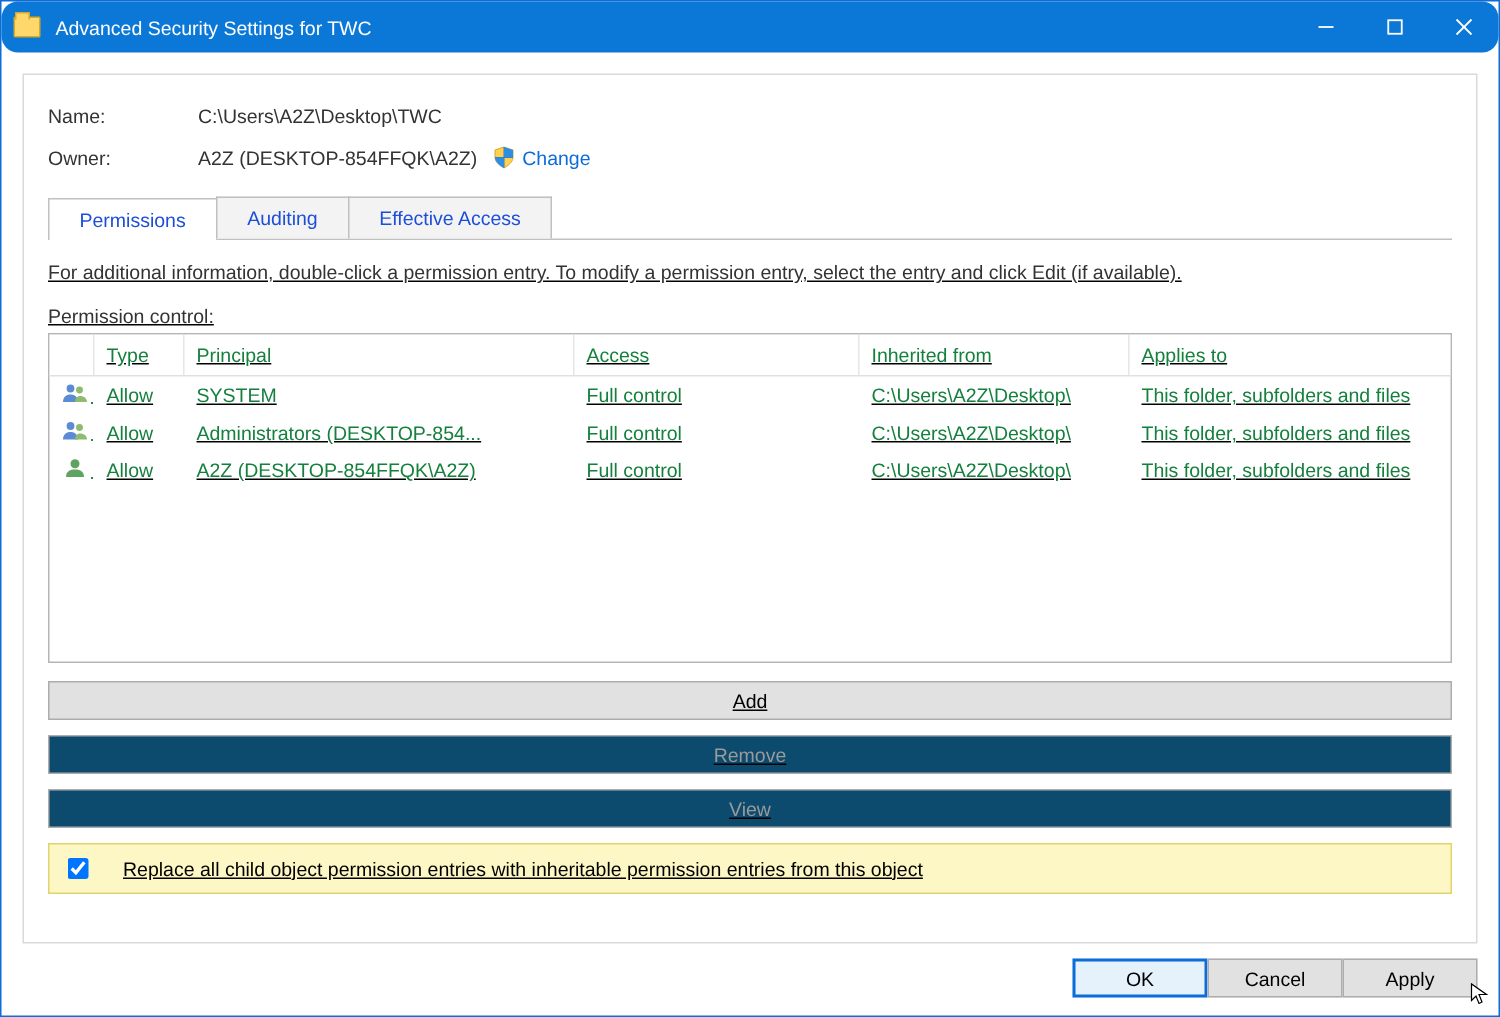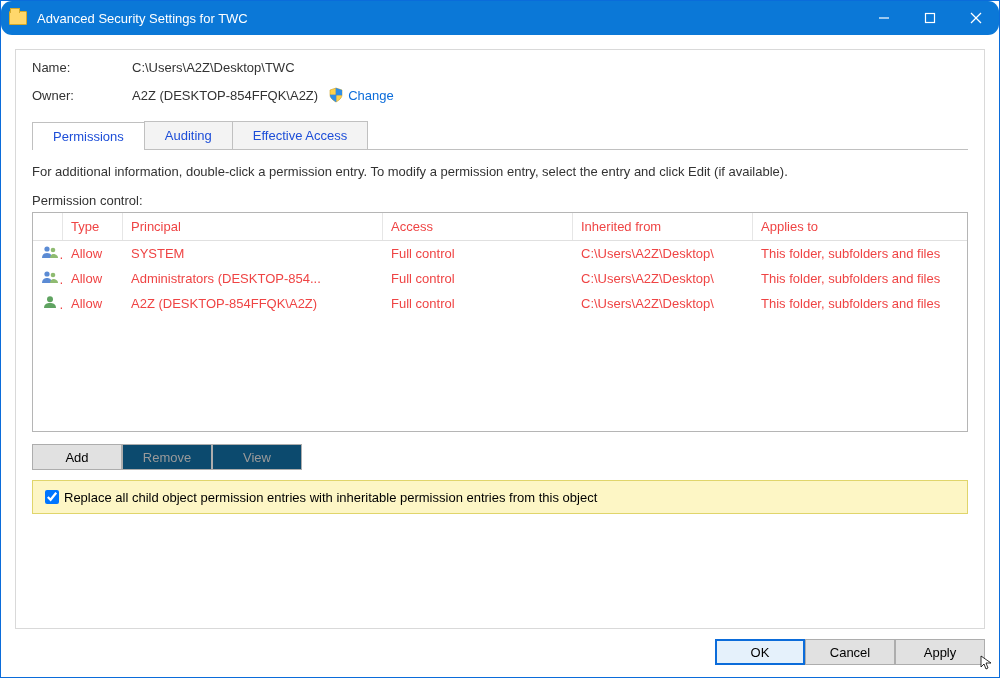--- a/index.html
+++ b/index.html
@@ -6,53 +6,53 @@
   body { margin: 0; background: #fff; font-size: 13px; color: #000; }
   .window { width: 1000px; height: 678px; border: 1px solid #0b6cda; display: flex; flex-direction: column; background: #fff; }
   .titlebar { background: #0b78d7; color: #fff; height: 34px; display: flex; align-items: center; padding: 0 0 0 8px; border-radius: 11px; }
   .titlebar .folder-ico { width: 18px; height: 14px; background: #ffd76b; border-radius: 1px; border: 1px solid #d4a92a; margin-right: 10px; position: relative; }
   .titlebar .folder-ico::before { content:""; position:absolute; top:-4px; left:0; width:8px; height:4px; background:#ffd76b; border:1px solid #d4a92a; border-bottom:none; }
   .titlebar .title { flex: 0 0 auto; font-size: 13px; }
   .titlebar .spacer { flex: 1; }
   .winbtn { width: 46px; height: 34px; display:flex; align-items:center; justify-content:center; color:#fff; }
   .winbtn svg { width: 12px; height: 12px; stroke: #fff; stroke-width: 1.2; fill: none; }
   .content { flex: 1; padding: 14px 14px 12px 14px; display: flex; flex-direction: column; }
-  .inner { border: 1px solid #d9d9d9; flex:1; display:flex; flex-direction:column; padding: 10px 16px 12px 16px; position:relative; }
+  .inner { border: 1px solid #d9d9d9; flex:1; display:flex; flex-direction:column; padding: 20px 16px 12px 16px; position:relative; }
   .row-info { display:flex; margin-bottom: 12px; align-items:center; }
   .row-info .label { width: 100px; color:#333; }
   .row-info .value { color:#333; display:flex; align-items:center; }
   .shield { width:16px; height:16px; margin: 0 4px 0 10px; display:inline-block; }
   .shield svg { display:block; }
   .link { color: #0b6cda; cursor: pointer; }
   .tabs { display:flex; border-bottom: 1px solid #c0c0c0; margin-top: 6px; }
   .tab { padding: 6px 20px; border: 1px solid transparent; border-bottom:none; position:relative; color:#1d4ed8; cursor:pointer; }
   .tab.active { border-color: #c0c0c0; background:#fff; top:1px; }
   .tab:not(.active) { background: #f3f3f3; border-color:#c0c0c0; margin-left:-1px; }
   .tab:first-child { margin-left:0; }
-  .tab-body { flex:1; display:flex; flex-direction:column; padding-top: 14px; }
+  .tab-body { flex:1; display:flex; flex-direction:column; padding-top: 14px; text-decoration: underline; }
   .instr { color:#333; margin-bottom: 14px; }
   .subhdr { color:#333; margin-bottom: 4px; }
   .grid { border: 1px solid #b5b5b5; height: 220px; overflow:hidden; background:#fff; }
   .ghead { display:flex; background:#fff; border-bottom:1px solid #e0e0e0; }
-  .gcell { padding: 6px 8px; border-right:1px solid #e6e6e6; color:#ef4444; }
+  .gcell { padding: 6px 8px; border-right:1px solid #e6e6e6; color:#15803d; }
   .c-ico  { width: 30px; }
   .c-type { width: 60px; }
   .c-prin { width: 260px; }
   .c-acc  { width: 190px; }
   .c-inh  { width: 180px; }
   .c-app  { flex: 1; border-right:none; }
   .grow   { display:flex; align-items:center; }
   .grow .gcell { border:none; padding: 4px 8px; white-space:nowrap; overflow:hidden; text-overflow:ellipsis; }
   .people-ico { width:18px; height:14px; display:inline-block; }
-  .btnrow { display:flex; margin-top: 12px; }
+  .btnrow { display:flex; gap: 10px; margin-top: 12px; flex-direction: column; }
   .btn { min-width: 90px; height: 26px; border:1px solid #adadad; background:#e1e1e1; cursor:pointer; font-size:13px; padding:0 12px; }
   .btn:disabled, .btn.disabled { color:#9a9a9a; background:#0c4a6e; }
   .btn.focus { border:2px solid #0b6cda; background:#e5f1fb; }
   .disable-row { margin-top: 16px; }
-  .highlight { margin-top: 10px; background:#fdf6c5; border:1px solid #e0d56b; padding: 6px 8px; display:flex; align-items:center; gap:2px; }
+  .highlight { margin-top: 10px; background:#fdf6c5; border:1px solid #e0d56b; padding: 6px 8px; display:flex; align-items:center; gap:20px; }
   .chk { width:14px; height:14px; }
   .footer { display:flex; justify-content:flex-end; padding-top: 10px; }
   .ghead .gcell { font-weight:400; }
   .cursor { position:absolute; right:4px; bottom:4px; pointer-events:none; }
   .cursor svg { width:16px; height:16px; }
 </style>
 </head>
 <body>
 
 <div class="window">

